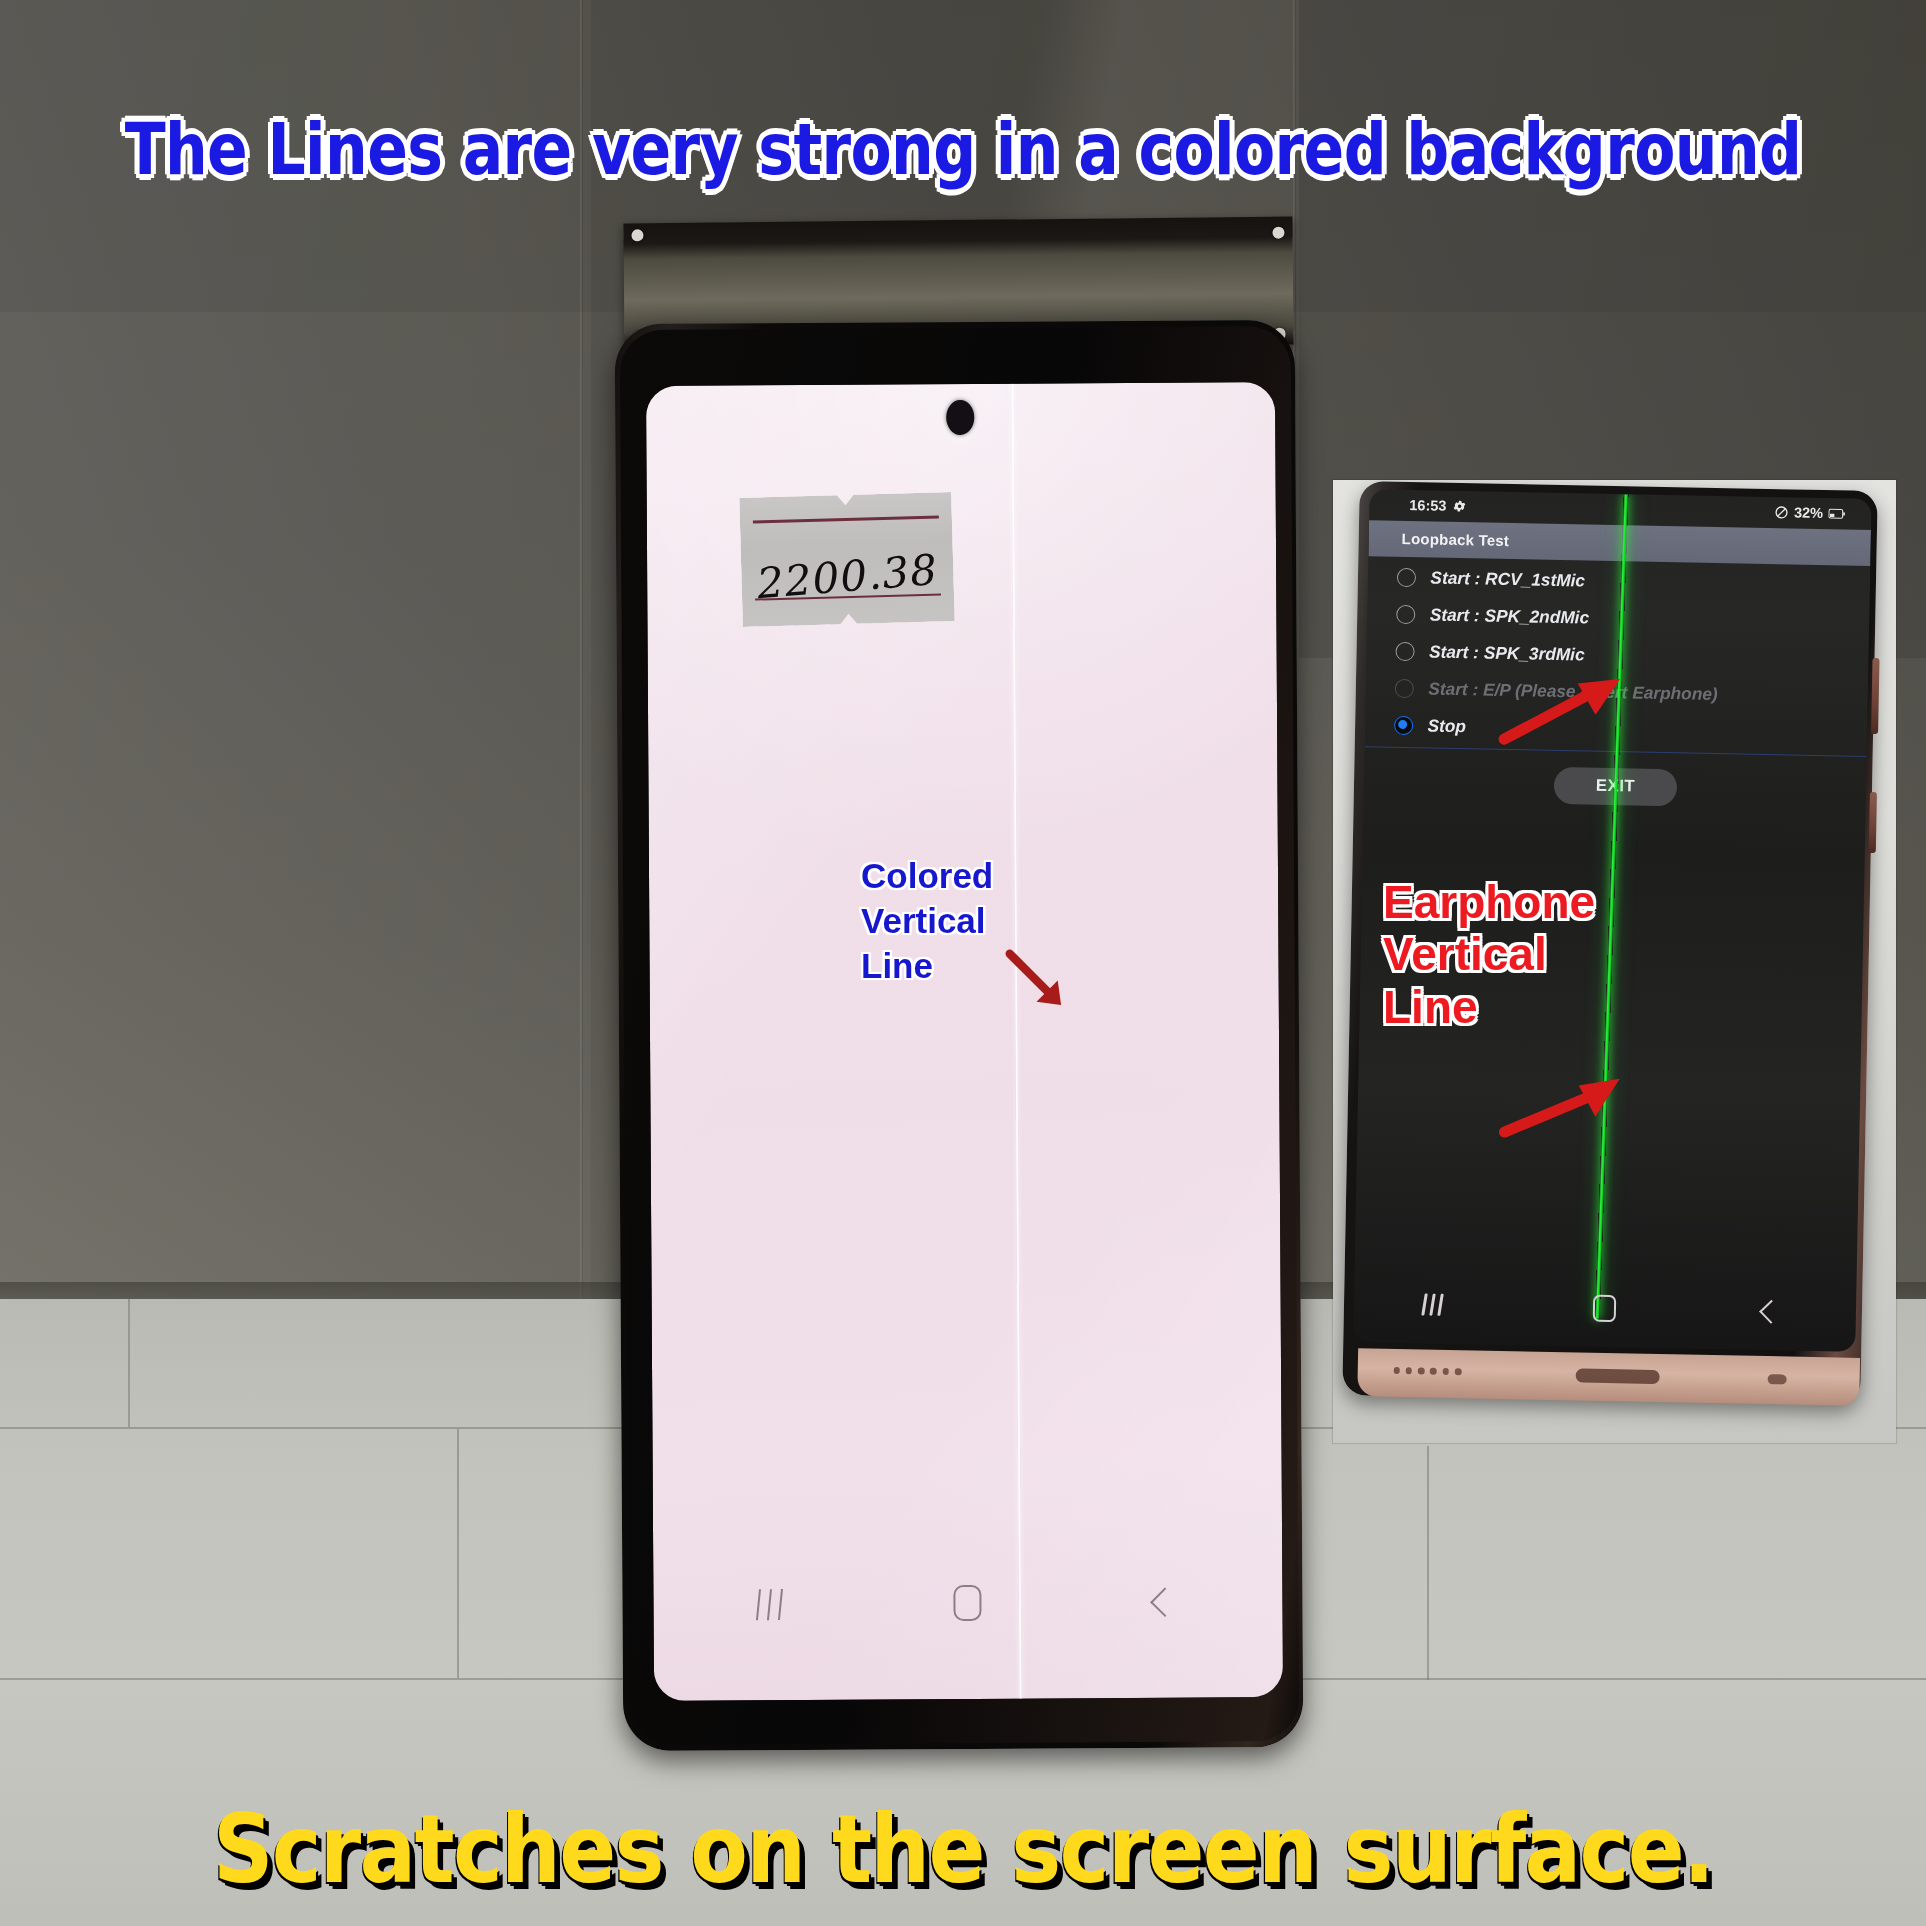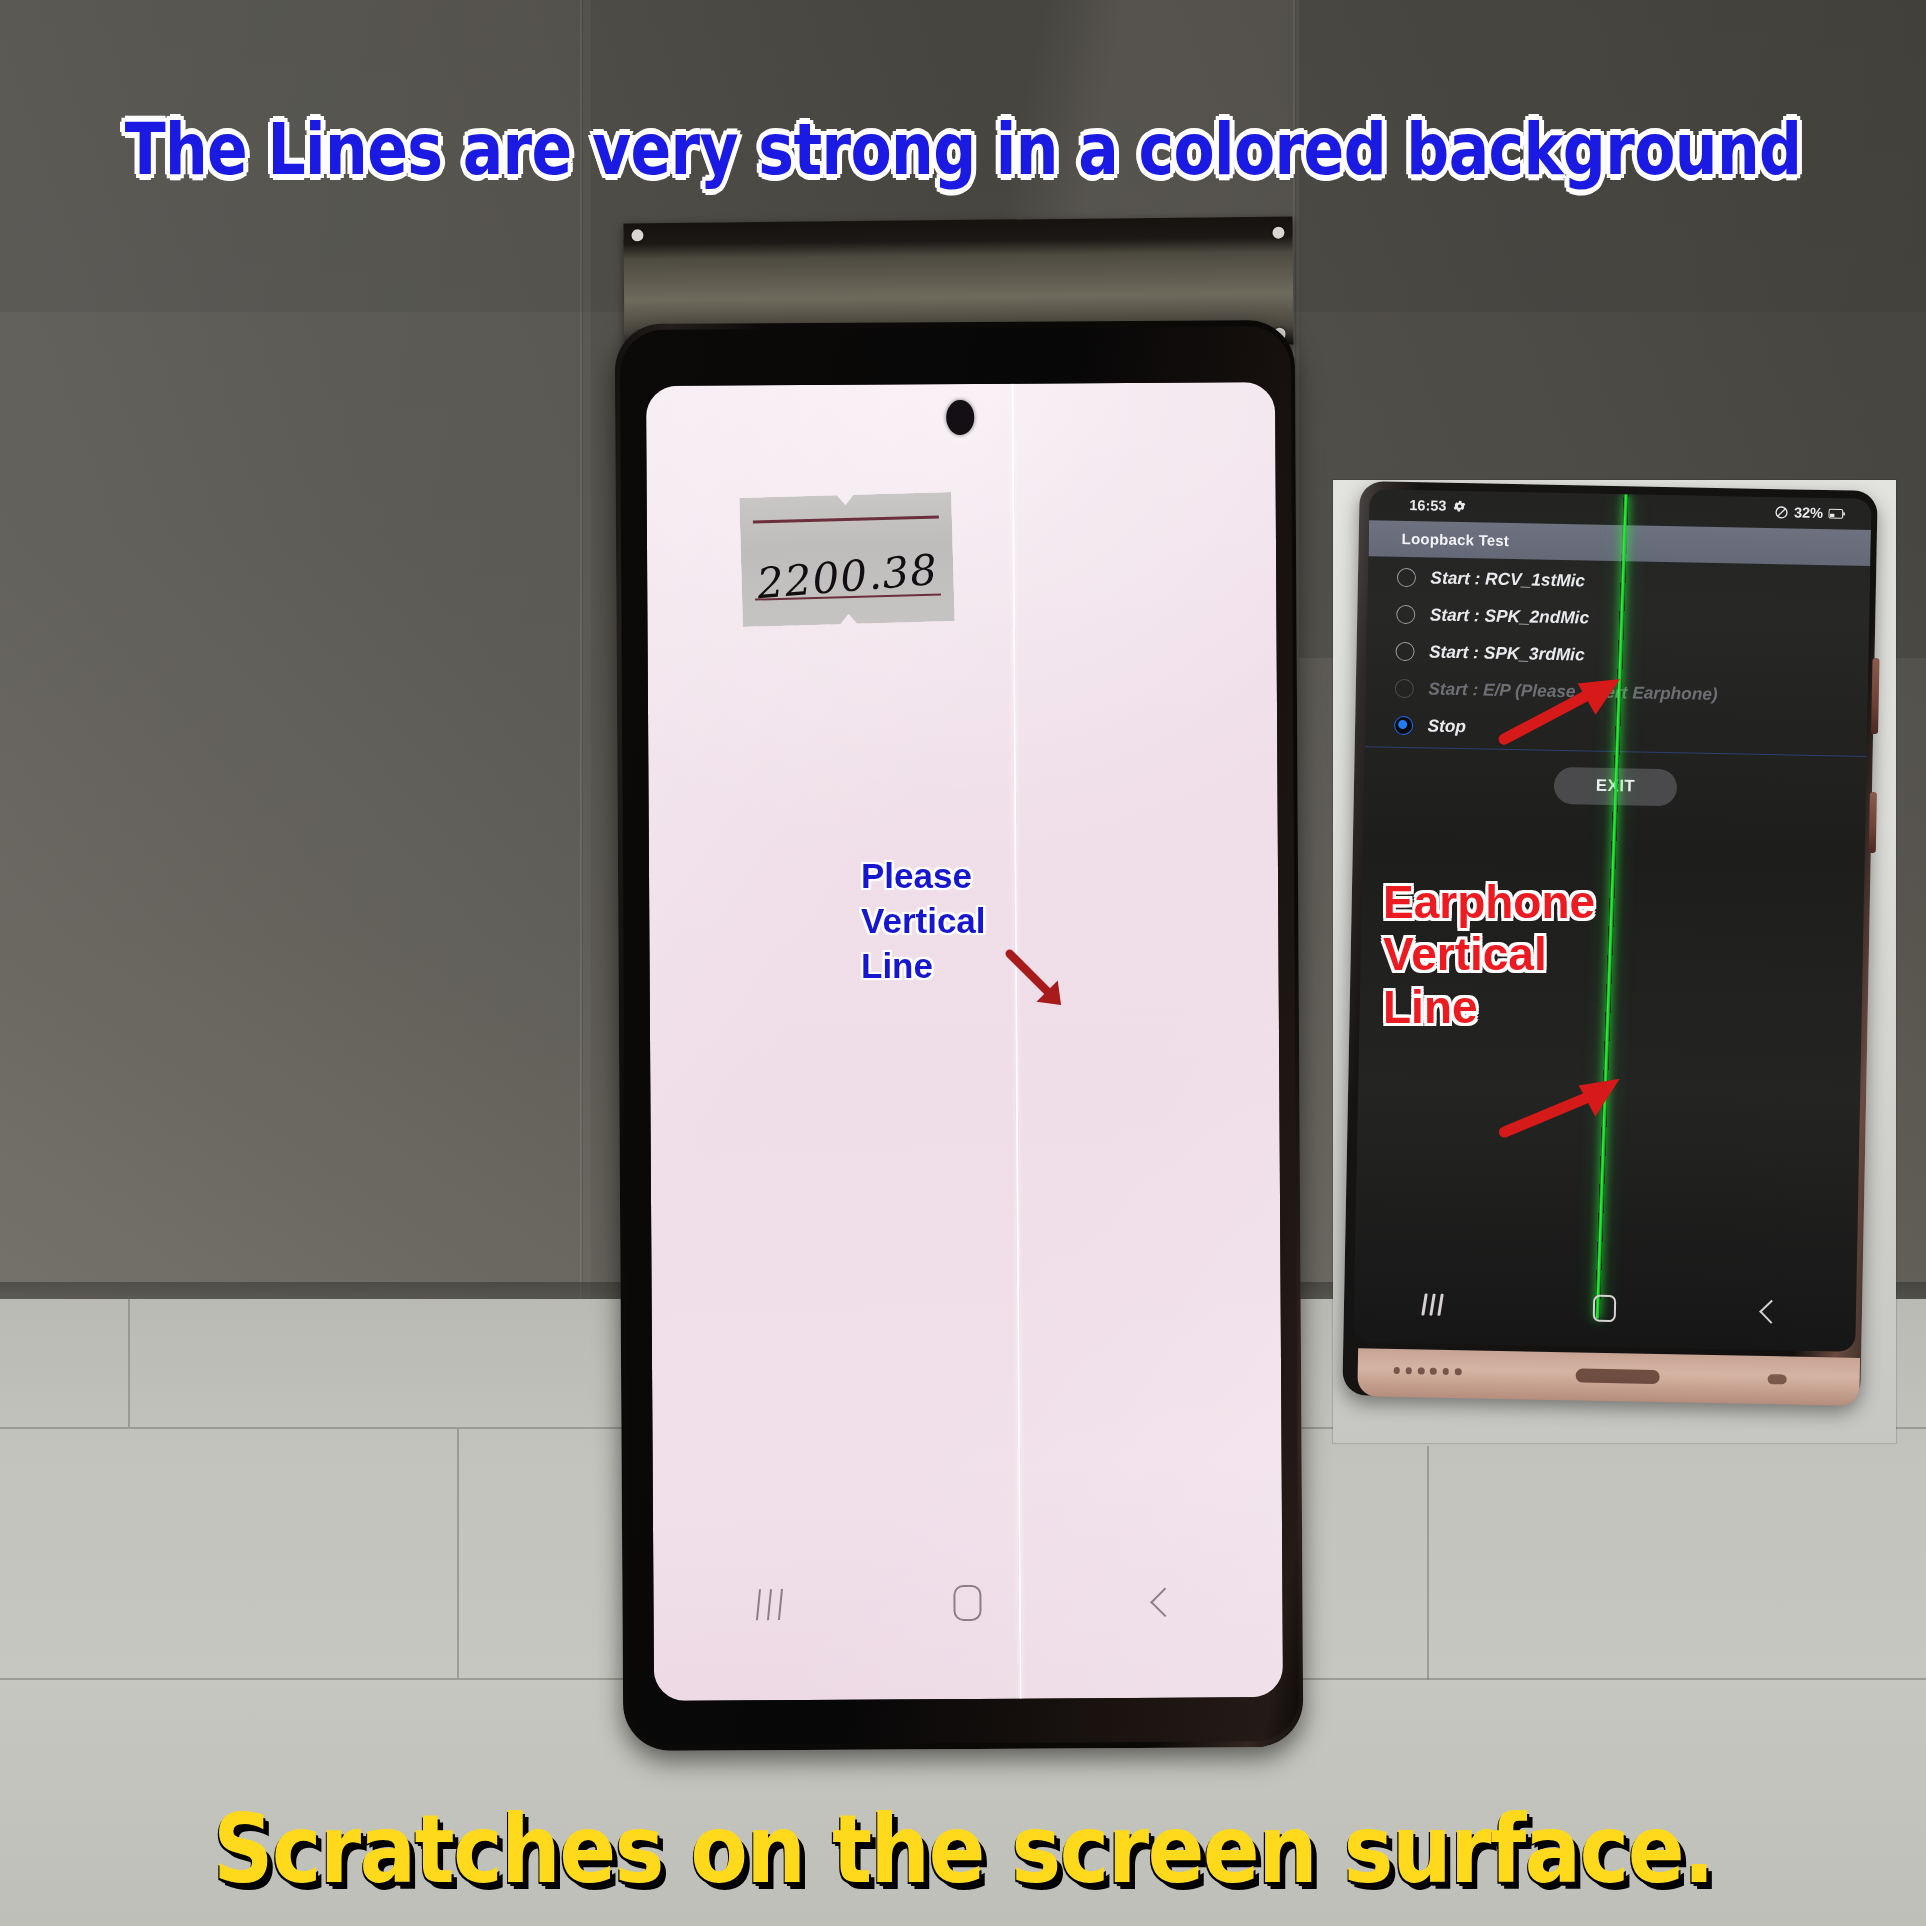--- a/index.html
+++ b/index.html
@@ -256,21 +256,21 @@
     </div>
   </div>
 
   <div class="sticker">
     <div class="sticker-rule" style="top:18%;"></div>
     <div class="sticker-rule" style="top:78%;"></div>
     <div class="sticker-text">2200.38</div>
   </div>
 
   <div class="anno-main">
-    <div>Please</div>
+    <div>Colored</div>
     <div>Vertical</div>
     <div>Line</div>
   </div>
   <svg class="arrow-main" viewBox="0 0 120 120">
     <line x1="12" y1="12" x2="88" y2="88" stroke="#a81b1b" stroke-width="15" stroke-linecap="round"></line>
     <polygon points="104,104 60,98 98,60" fill="#a81b1b"></polygon>
   </svg>
 
   <div class="inset">
 

